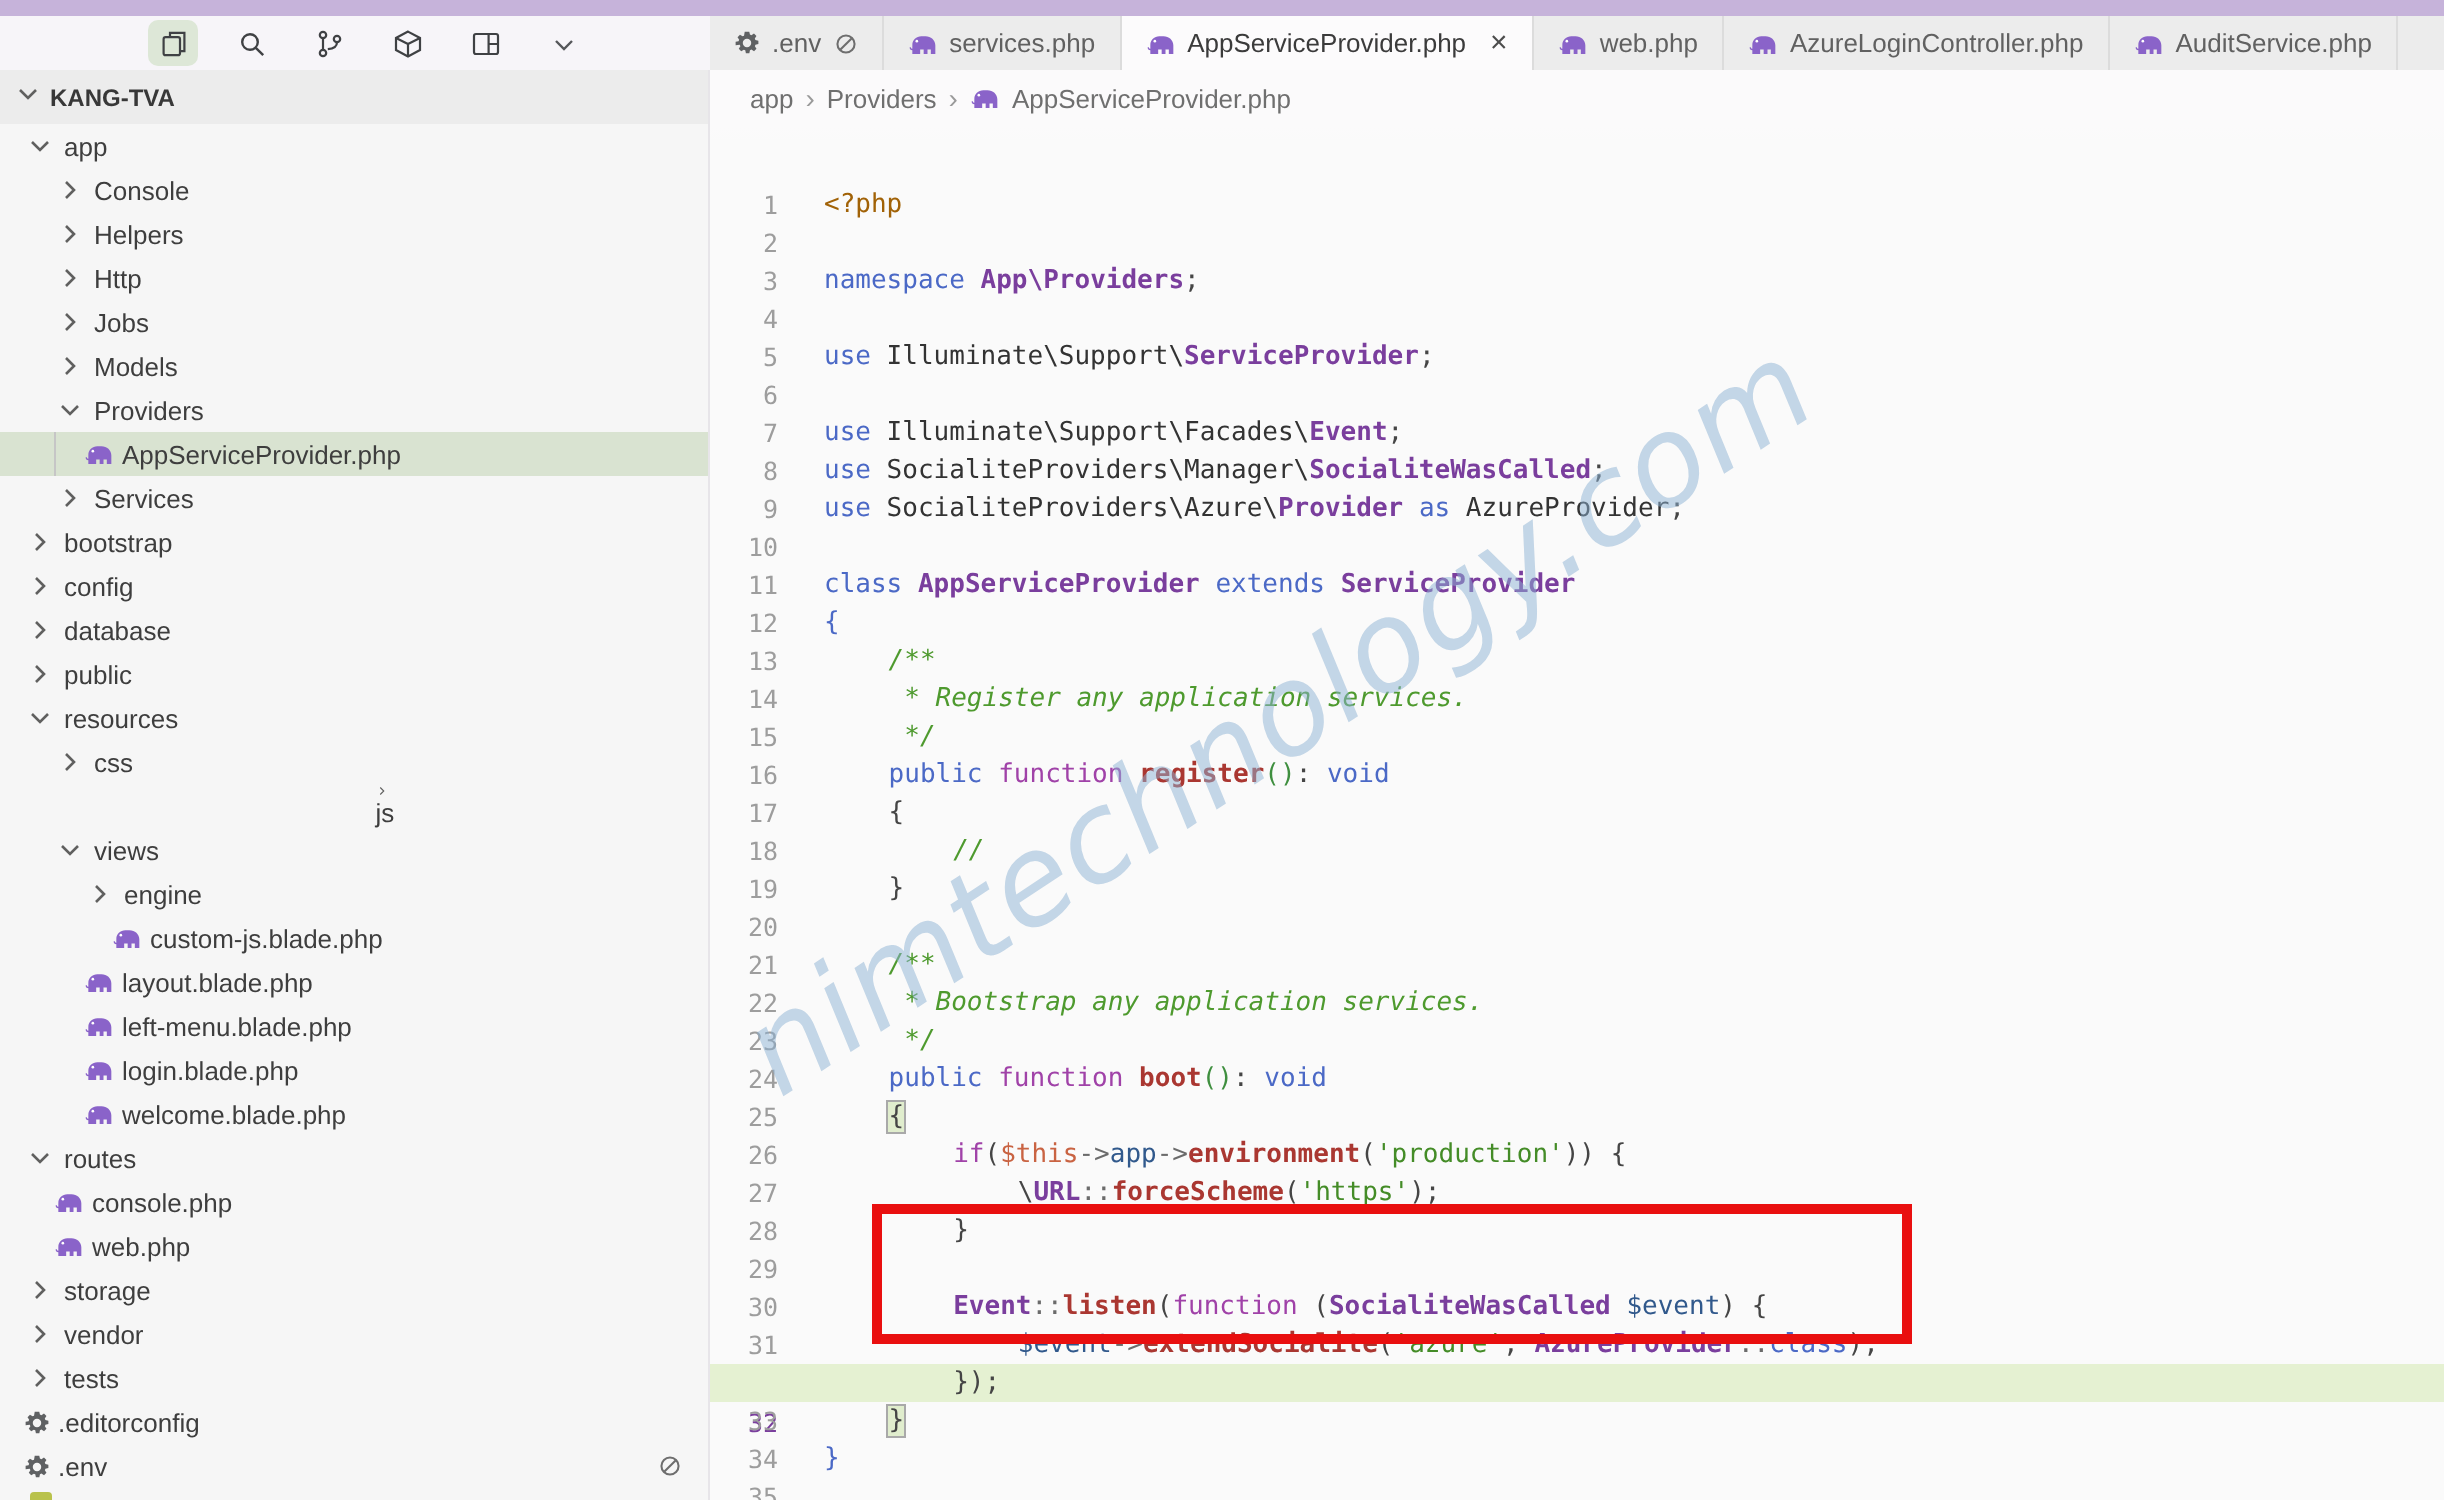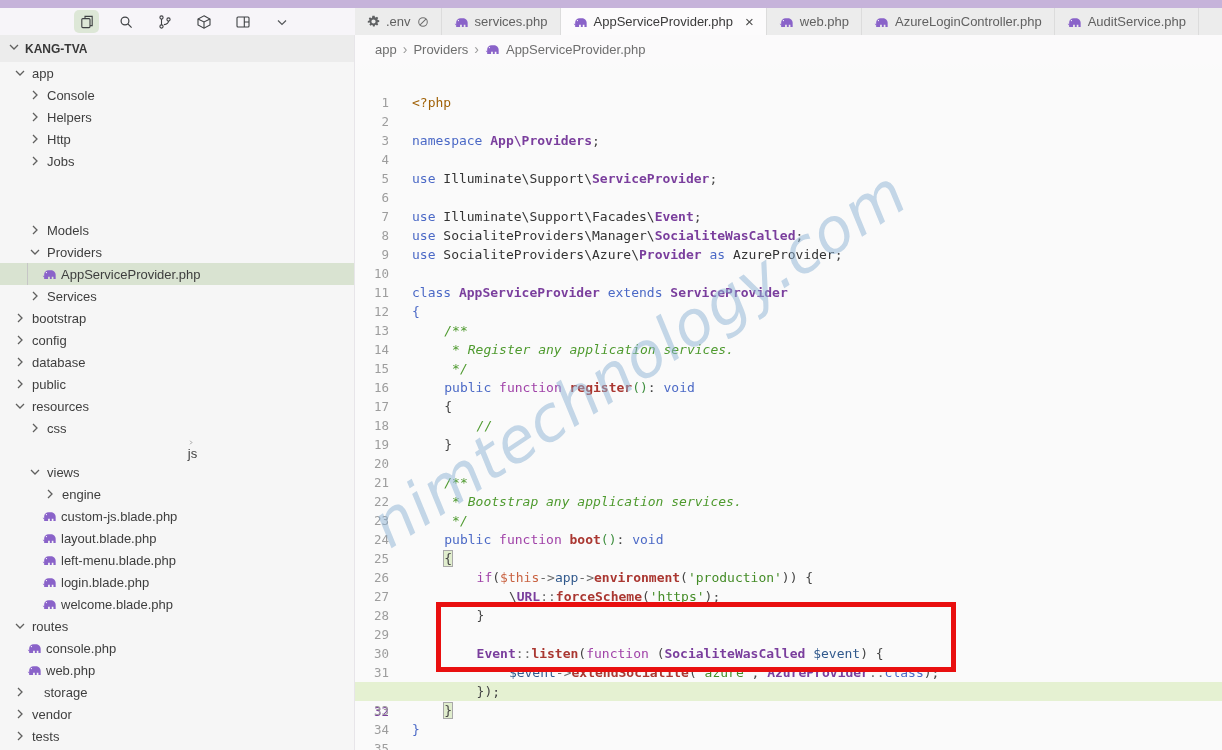--- a/index.html
+++ b/index.html
@@ -196,21 +196,21 @@
             <path d="M6 4l4 4-4 4" fill="none" stroke="#60605f" stroke-width="1.3"></path>
           </svg>
           <span class="lbl">Http</span>
         </div>
         <div class="srow" style="padding-left: 27px;">
           <svg width="16" height="16" viewBox="0 0 16 16">
             <path d="M6 4l4 4-4 4" fill="none" stroke="#60605f" stroke-width="1.3"></path>
           </svg>
           <span class="lbl">Jobs</span>
         </div>
-        <div class="srow" style="padding-left: 27px; margin-top: 47px;">
+        <div class="srow" style="padding-left: 27px;">
           <svg width="16" height="16" viewBox="0 0 16 16">
             <path d="M6 4l4 4-4 4" fill="none" stroke="#60605f" stroke-width="1.3"></path>
           </svg>
           <span class="lbl">Models</span>
         </div>
         <div class="srow" style="padding-left: 27px;">
           <svg width="16" height="16" viewBox="0 0 16 16">
             <path d="M4 6l4 4 4-4" fill="none" stroke="#60605f" stroke-width="1.3"></path>
           </svg>
           <span class="lbl">Providers</span>
@@ -276,53 +276,53 @@
             <path d="M4 6l4 4 4-4" fill="none" stroke="#60605f" stroke-width="1.3"></path>
           </svg>
           <span class="lbl">views</span>
         </div>
         <div class="srow" style="padding-left: 42px;">
           <svg width="16" height="16" viewBox="0 0 16 16">
             <path d="M6 4l4 4-4 4" fill="none" stroke="#60605f" stroke-width="1.3"></path>
           </svg>
           <span class="lbl">engine</span>
         </div>
+        <div class="srow" style="padding-left: 56px;">
+          <svg width="15" height="12" viewBox="0 0 18 14">
+            <path fill="#8a63c9" d="M2.6 13v-2.2c-1-.1-1.7-.9-1.6-1.9l.7.1c0 .5.4.9.9.9V7.6c0-3 2.4-5.2 5.4-5.2h2.5c3.2 0 5.9 2.3 5.9 5.4V13h-2.7v-2.7h-2V13H9.4v-2.7H7.3V13z"></path>
+            <circle cx="5.3" cy="5.3" r=".8" fill="#fff"></circle>
+          </svg>
+          <span class="lbl">custom-js.blade.php</span>
+        </div>
         <div class="srow" style="padding-left: 42px;">
           <svg width="15" height="12" viewBox="0 0 18 14">
             <path fill="#8a63c9" d="M2.6 13v-2.2c-1-.1-1.7-.9-1.6-1.9l.7.1c0 .5.4.9.9.9V7.6c0-3 2.4-5.2 5.4-5.2h2.5c3.2 0 5.9 2.3 5.9 5.4V13h-2.7v-2.7h-2V13H9.4v-2.7H7.3V13z"></path>
             <circle cx="5.3" cy="5.3" r=".8" fill="#fff"></circle>
           </svg>
-          <span class="lbl">custom-js.blade.php</span>
+          <span class="lbl">layout.blade.php</span>
         </div>
         <div class="srow" style="padding-left: 42px;">
           <svg width="15" height="12" viewBox="0 0 18 14">
             <path fill="#8a63c9" d="M2.6 13v-2.2c-1-.1-1.7-.9-1.6-1.9l.7.1c0 .5.4.9.9.9V7.6c0-3 2.4-5.2 5.4-5.2h2.5c3.2 0 5.9 2.3 5.9 5.4V13h-2.7v-2.7h-2V13H9.4v-2.7H7.3V13z"></path>
             <circle cx="5.3" cy="5.3" r=".8" fill="#fff"></circle>
           </svg>
-          <span class="lbl">layout.blade.php</span>
+          <span class="lbl">left-menu.blade.php</span>
         </div>
         <div class="srow" style="padding-left: 42px;">
           <svg width="15" height="12" viewBox="0 0 18 14">
             <path fill="#8a63c9" d="M2.6 13v-2.2c-1-.1-1.7-.9-1.6-1.9l.7.1c0 .5.4.9.9.9V7.6c0-3 2.4-5.2 5.4-5.2h2.5c3.2 0 5.9 2.3 5.9 5.4V13h-2.7v-2.7h-2V13H9.4v-2.7H7.3V13z"></path>
             <circle cx="5.3" cy="5.3" r=".8" fill="#fff"></circle>
           </svg>
-          <span class="lbl">left-menu.blade.php</span>
+          <span class="lbl">login.blade.php</span>
         </div>
         <div class="srow" style="padding-left: 42px;">
           <svg width="15" height="12" viewBox="0 0 18 14">
             <path fill="#8a63c9" d="M2.6 13v-2.2c-1-.1-1.7-.9-1.6-1.9l.7.1c0 .5.4.9.9.9V7.6c0-3 2.4-5.2 5.4-5.2h2.5c3.2 0 5.9 2.3 5.9 5.4V13h-2.7v-2.7h-2V13H9.4v-2.7H7.3V13z"></path>
             <circle cx="5.3" cy="5.3" r=".8" fill="#fff"></circle>
           </svg>
-          <span class="lbl">login.blade.php</span>
-        </div>
-        <div class="srow" style="padding-left: 42px;">
-          <svg width="15" height="12" viewBox="0 0 18 14">
-            <path fill="#8a63c9" d="M2.6 13v-2.2c-1-.1-1.7-.9-1.6-1.9l.7.1c0 .5.4.9.9.9V7.6c0-3 2.4-5.2 5.4-5.2h2.5c3.2 0 5.9 2.3 5.9 5.4V13h-2.7v-2.7h-2V13H9.4v-2.7H7.3V13z"></path>
-            <circle cx="5.3" cy="5.3" r=".8" fill="#fff"></circle>
-          </svg>
           <span class="lbl">welcome.blade.php</span>
         </div>
         <div class="srow" style="padding-left: 12px;">
           <svg width="16" height="16" viewBox="0 0 16 16">
             <path d="M4 6l4 4 4-4" fill="none" stroke="#60605f" stroke-width="1.3"></path>
           </svg>
           <span class="lbl">routes</span>
         </div>
         <div class="srow" style="padding-left: 27px;">
           <svg width="15" height="12" viewBox="0 0 18 14">
@@ -331,21 +331,21 @@
           </svg>
           <span class="lbl">console.php</span>
         </div>
         <div class="srow" style="padding-left: 27px;">
           <svg width="15" height="12" viewBox="0 0 18 14">
             <path fill="#8a63c9" d="M2.6 13v-2.2c-1-.1-1.7-.9-1.6-1.9l.7.1c0 .5.4.9.9.9V7.6c0-3 2.4-5.2 5.4-5.2h2.5c3.2 0 5.9 2.3 5.9 5.4V13h-2.7v-2.7h-2V13H9.4v-2.7H7.3V13z"></path>
             <circle cx="5.3" cy="5.3" r=".8" fill="#fff"></circle>
           </svg>
           <span class="lbl">web.php</span>
         </div>
-        <div class="srow" style="padding-left: 12px; gap: 12px;">
+        <div class="srow" style="padding-left: 12px;">
           <svg width="16" height="16" viewBox="0 0 16 16">
             <path d="M6 4l4 4-4 4" fill="none" stroke="#60605f" stroke-width="1.3"></path>
           </svg>
           <span class="lbl">storage</span>
         </div>
         <div class="srow" style="padding-left: 12px;">
           <svg width="16" height="16" viewBox="0 0 16 16">
             <path d="M6 4l4 4-4 4" fill="none" stroke="#60605f" stroke-width="1.3"></path>
           </svg>
           <span class="lbl">vendor</span>

